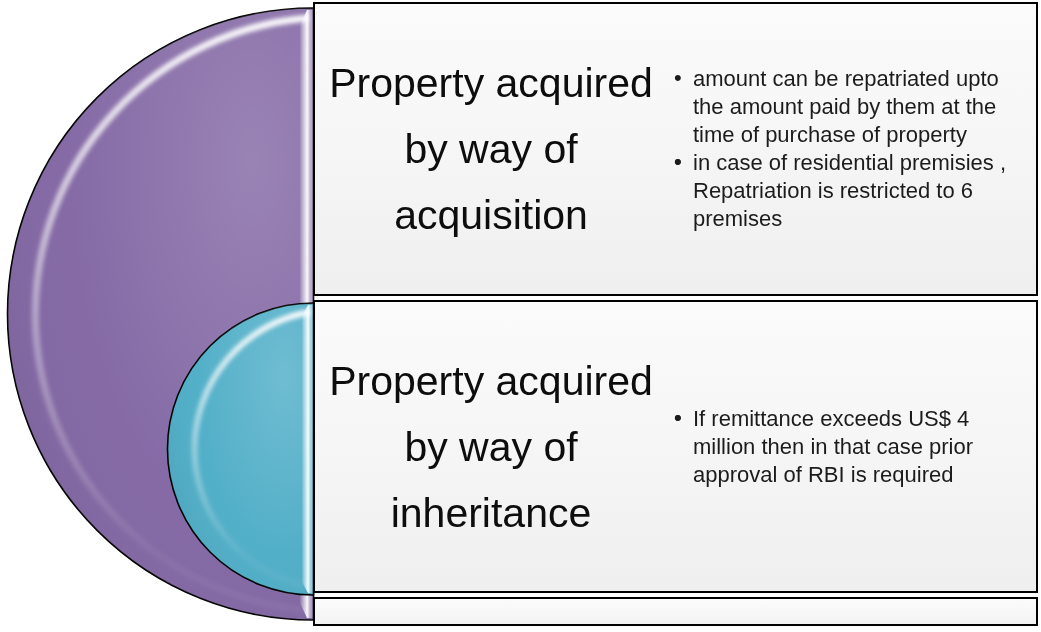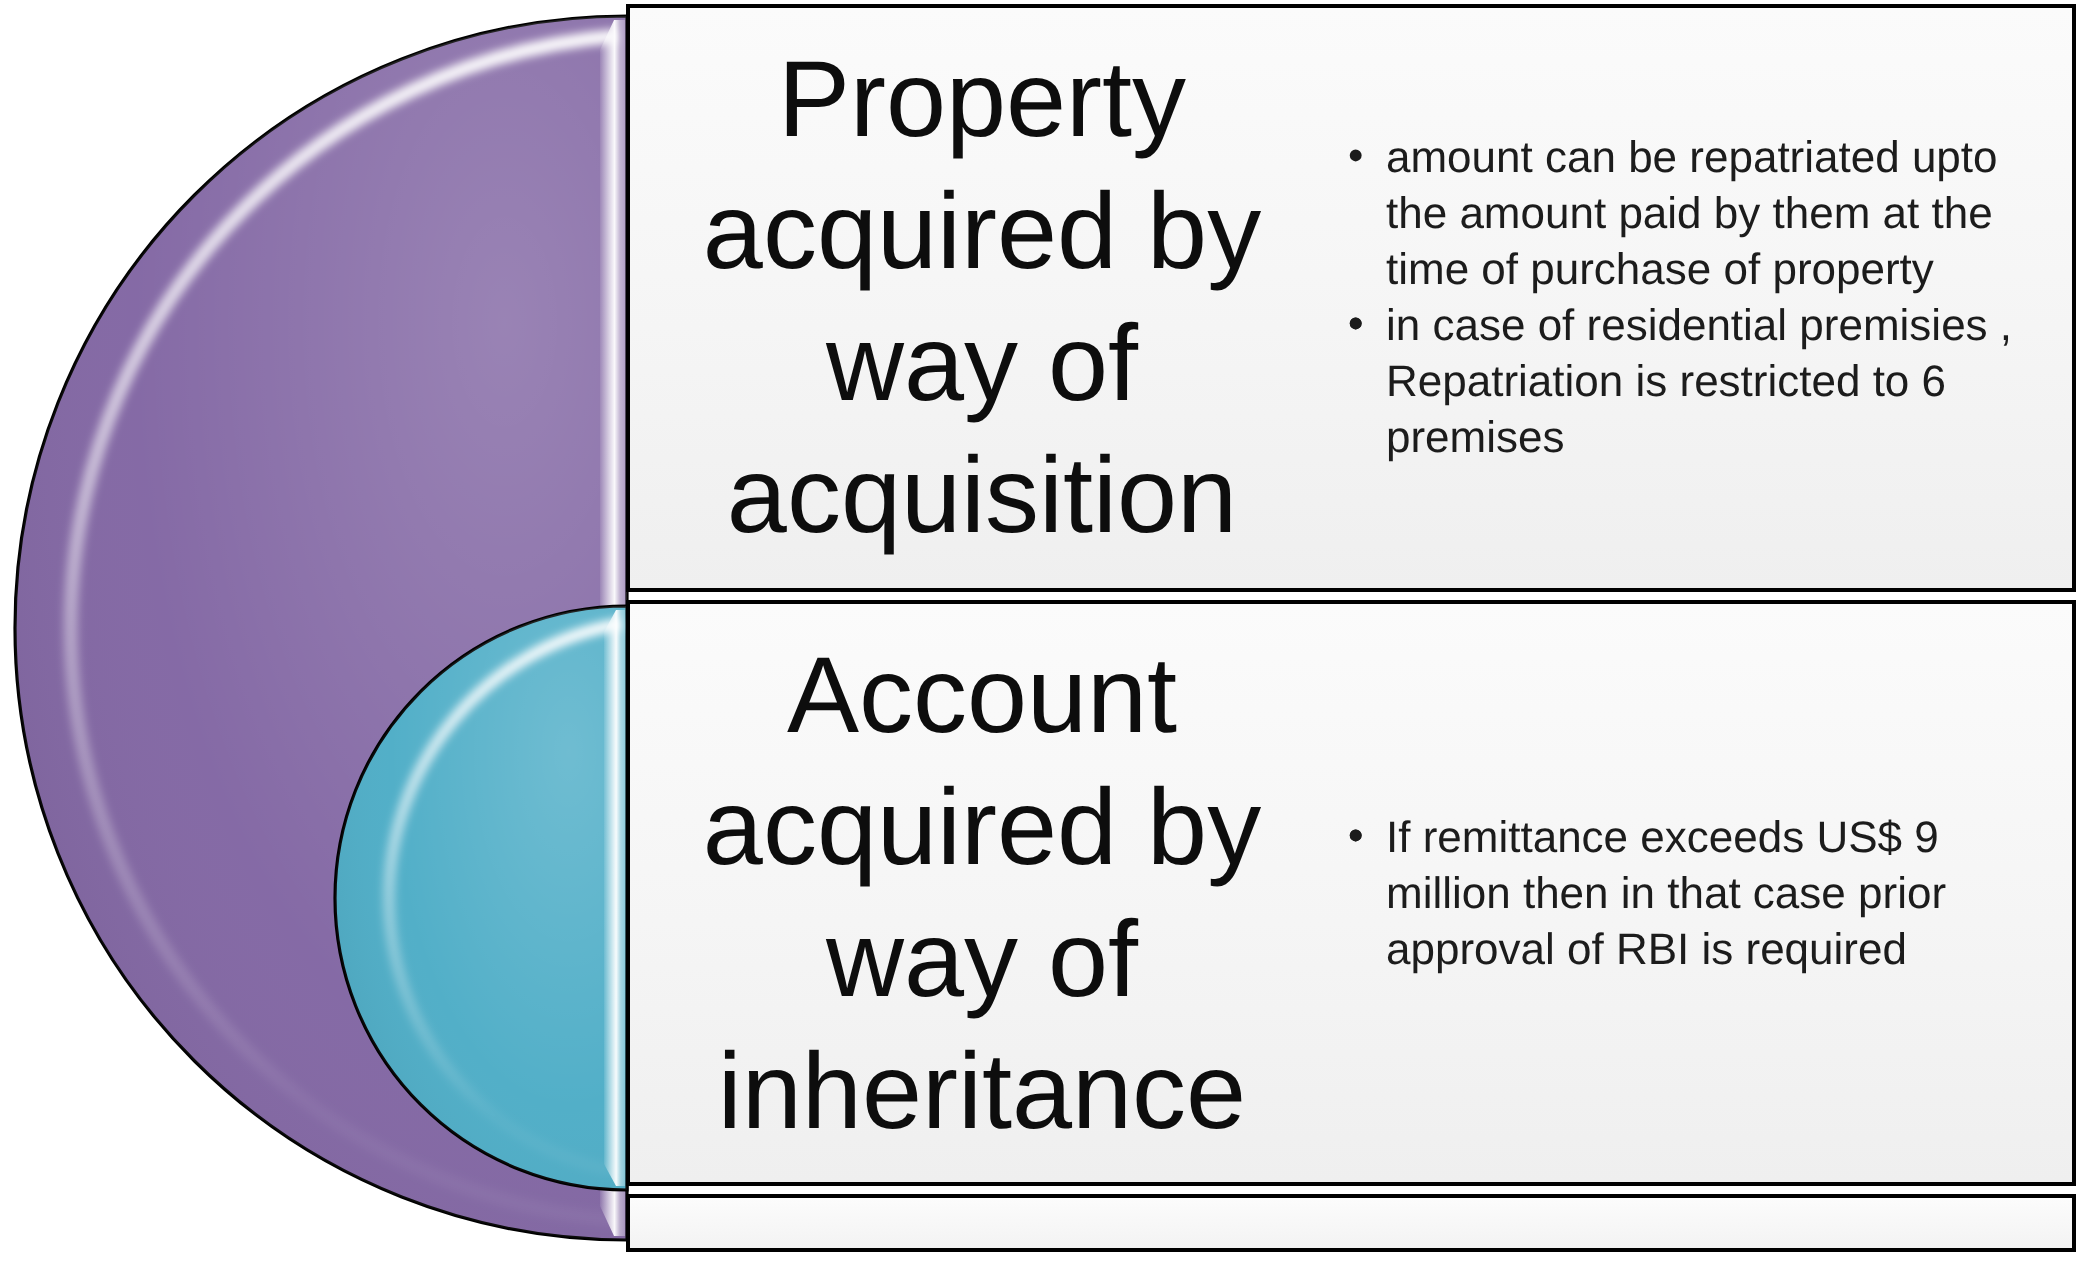--- a/index.html
+++ b/index.html
@@ -20,21 +20,21 @@
 
   .bottom-strip {
     position:absolute; left:313px; top:597px; width:725px; height:29px;
     box-sizing:border-box; border:2px solid #000;
     background:linear-gradient(180deg,#fcfcfc,#f3f3f3);
   }
 
   .title-cell { width:352px; display:flex; align-items:center; justify-content:center; }
   .row-title {
     width:340px; text-align:center; color:#0d0d0d;
-    font-size:54px; line-height:66px; font-weight:400;
+    font-size:41px; line-height:66px; font-weight:400;
   }
 
   .bullets-cell { flex:1; display:flex; align-items:center; }
   .bullets { list-style:none; margin:0; padding:0; width:352px; }
   .bullet-item {
     position:relative; padding-left:26px; box-sizing:border-box; width:352px;
     font-size:22px; line-height:28px; color:#1c1c1c;
   }
   .dot { position:absolute; left:7px; top:-1px; color:#1c1c1c; }
 </style>
@@ -108,30 +108,30 @@
         <li class="bullet-item">
           <span class="dot">•</span>
           <span>in case of residential premisies , Repatriation is restricted to 6 premises</span>
         </li>
       </ul>
     </div>
   </div>
 
   <div class="row-box box-inheritance">
     <div class="title-cell">
-      <div class="row-title">Account acquired by way of inheritance</div>
+      <div class="row-title">Property acquired by way of inheritance</div>
     </div>
     <div class="bullets-cell">
       <ul class="bullets">
         <li class="bullet-item">
           <span class="dot">•</span>
         </li>
         <li class="bullet-item">
           <span class="dot">•</span>
-          <span>If remittance exceeds US$ 9 million then in that case prior approval of RBI is required</span>
+          <span>If remittance exceeds US$ 4 million then in that case prior approval of RBI is required</span>
         </li>
       </ul>
     </div>
   </div>
 
   <div class="bottom-strip"></div>
 
 </div>
 
 </body></html>

